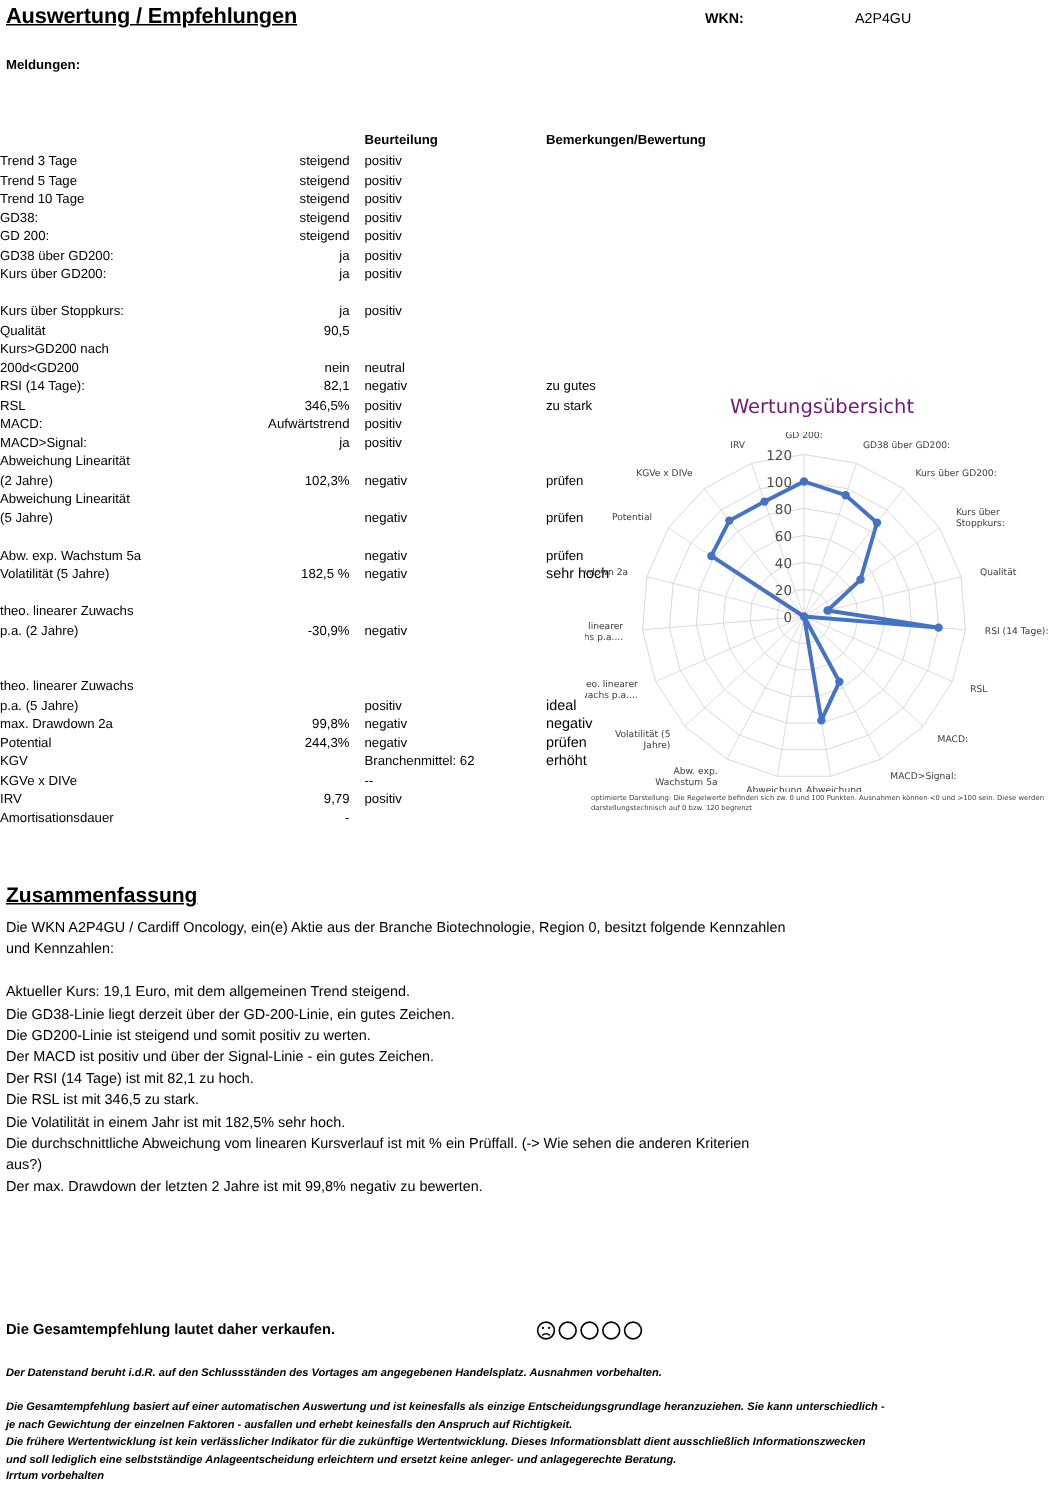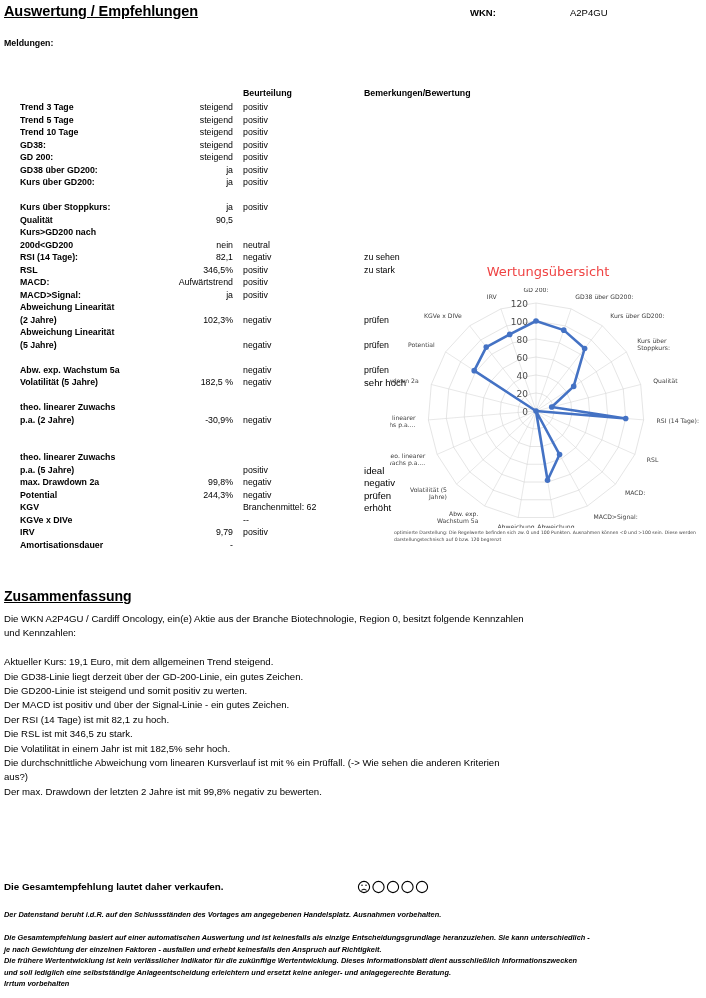--- a/index.html
+++ b/index.html
@@ -41,22 +41,22 @@
   .tbl { position: absolute; left: 0px; top: 88px; width: 420px; }
   .th-row { position: relative; height: 14px; }
   .th-beurteilung {
     position: absolute; left: 243px; top: 0; font-weight: bold; font-size: 8.8px;
   }
   .th-bemerkungen {
     position: absolute; left: 364px; top: 0; font-weight: bold; font-size: 8.8px;
   }
   .row { position: relative; height: 12.5px; }
   .c-label {
-    position: absolute; left: 20px; top: 0;
-    font-weight: bold; font-size: 8.8px; white-space: nowrap;
+    position: absolute; left: 0; top: 0;
+    font-weight: normal; font-size: 8.8px; white-space: nowrap;
   }
   .c-value {
     position: absolute; left: 110px; top: 0; width: 123px;
     text-align: right; font-size: 8.8px; white-space: nowrap;
   }
   .c-beurt {
     position: absolute; left: 243px; top: 0;
     font-size: 8.8px; white-space: nowrap;
   }
   .c-bem {
@@ -65,21 +65,21 @@
   }
   .c-bem.big { font-size: 9.6px; }
 
   
   .chart-box {
     position: absolute; left: 390px; top: 258px;
     width: 316px; height: 300px;
   }
   .chart-title {
     position: absolute; left: 0; top: 6px; width: 316px;
-    text-align: center; font-size: 13px; color: #ef4444;
+    text-align: center; font-size: 13px; color: #701a75;
     font-family: "DejaVu Sans", sans-serif;
   }
   .chart-footnote {
     position: absolute; left: 4px; top: 272px; width: 310px;
     font-size: 4.6px; color: #3f3f3f; line-height: 1.45;
     font-family: "DejaVu Sans", sans-serif;
   }
   .chart-svg { position: absolute; left: 0; top: 30px; }
 
   .axis-lbl {
@@ -206,21 +206,21 @@
       <div class="row">
         <span class="c-label">200d&lt;GD200</span>
         <span class="c-value">nein</span>
         <span class="c-beurt">neutral</span>
         <span class="c-bem"></span>
       </div>
       <div class="row">
         <span class="c-label">RSI (14 Tage):</span>
         <span class="c-value">82,1</span>
         <span class="c-beurt">negativ</span>
-        <span class="c-bem">zu sehen</span>
+        <span class="c-bem">zu gutes</span>
       </div>
       <div class="row">
         <span class="c-label">RSL</span>
         <span class="c-value">346,5%</span>
         <span class="c-beurt">positiv</span>
         <span class="c-bem">zu stark</span>
       </div>
       <div class="row">
         <span class="c-label">MACD:</span>
         <span class="c-value">Aufwärtstrend</span>

